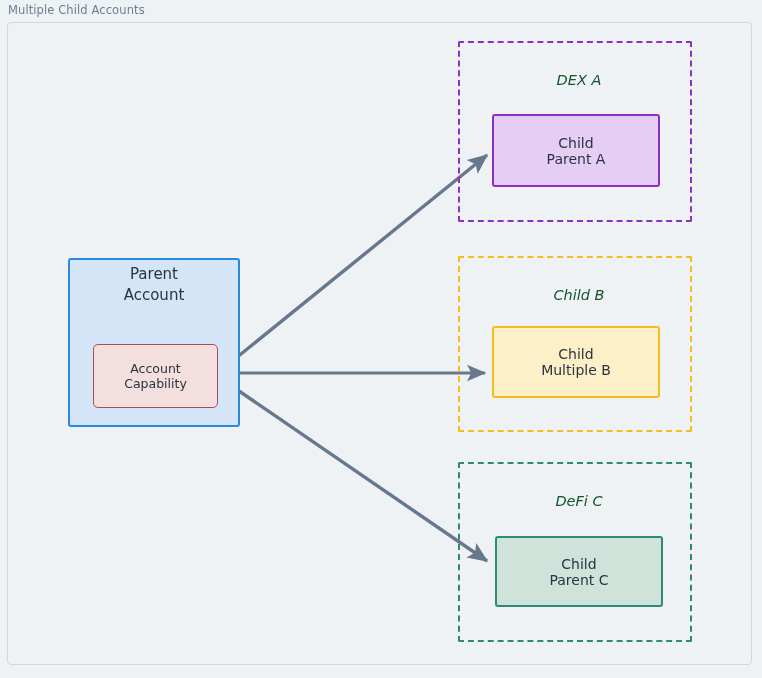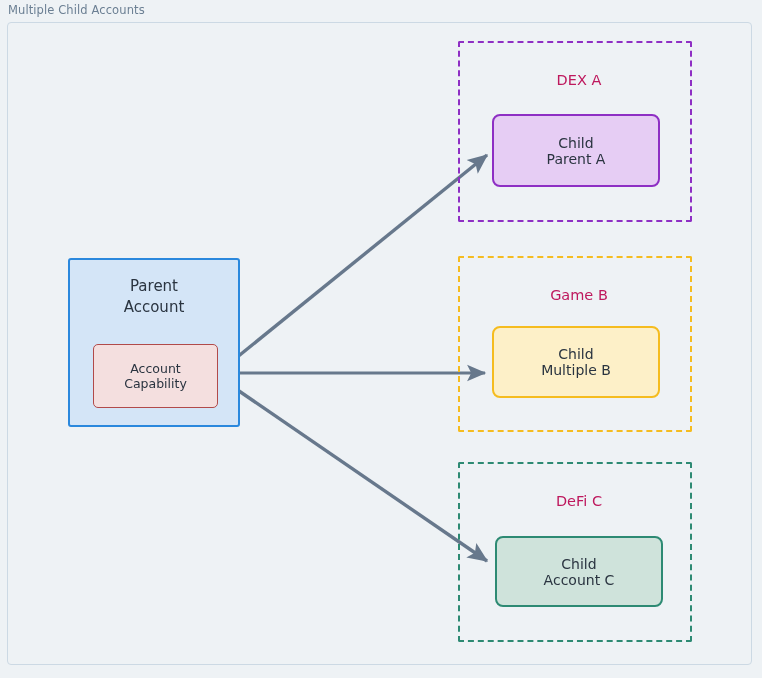--- a/index.html
+++ b/index.html
@@ -62,21 +62,21 @@
   
   #parent-account {
     left: 68px;
     top: 258px;
     width: 172px;
     height: 169px;
     background: #d4e5f7;
     border: 2px solid #2a88dd;
     border-radius: 3px;
     justify-content: flex-start;
-    padding-top: 16px;
+    padding-top: 4px;
     font-size: 15px;
   }
   #account-capability {
     position: absolute;
     left: 93px;
     top: 344px;
     width: 125px;
     height: 64px;
     background: #f4dfdf;
     border: 1.6px solid #b14a4a;
@@ -98,21 +98,22 @@
     width: 234px;
     border-radius: 2px;
     background: transparent;
   }
   .group-label {
     position: absolute;
     left: 8px;
     right: 0;
     text-align: center;
     font-size: 14.5px;
-    color: #be185d;
+    color: #14532d;
+    font-style: italic;
   }
   #group-dex-a {
     top: 41px;
     height: 181px;
     border: 2px dashed #8e2fc4;
   }
   #group-defi-b {
     top: 256px;
     height: 176px;
     border: 2px dashed #f5bc1f;
@@ -132,21 +133,21 @@
     position: absolute;
     box-sizing: border-box;
     width: 168px;
     display: flex;
     flex-direction: column;
     align-items: center;
     justify-content: center;
     text-align: center;
     font-size: 14px;
     color: #2a3440;
-    border-radius: 8px;
+    border-radius: 3px;
   }
   #child-account-a {
     left: 492px;
     top: 114px;
     height: 73px;
     background: #e6cdf4;
     border: 2px solid #8e2fc4;
   }
   #child-account-b {
     left: 492px;
@@ -195,28 +196,28 @@
 
   <div class="group" id="group-dex-a">
     <div class="group-label">DEX A</div>
   </div>
   <div class="child-node" id="child-account-a">
     <span class="line">Child</span>
     <span class="line">Parent A</span>
   </div>
 
   <div class="group" id="group-defi-b">
-    <div class="group-label">Game B</div>
+    <div class="group-label">Child B</div>
   </div>
   <div class="child-node" id="child-account-b">
     <span class="line">Child</span>
     <span class="line">Multiple B</span>
   </div>
 
   <div class="group" id="group-game-c">
     <div class="group-label">DeFi C</div>
   </div>
   <div class="child-node" id="child-account-c">
     <span class="line">Child</span>
-    <span class="line">Account C</span>
+    <span class="line">Parent C</span>
   </div>
 
 </div>
 
 </body></html>

